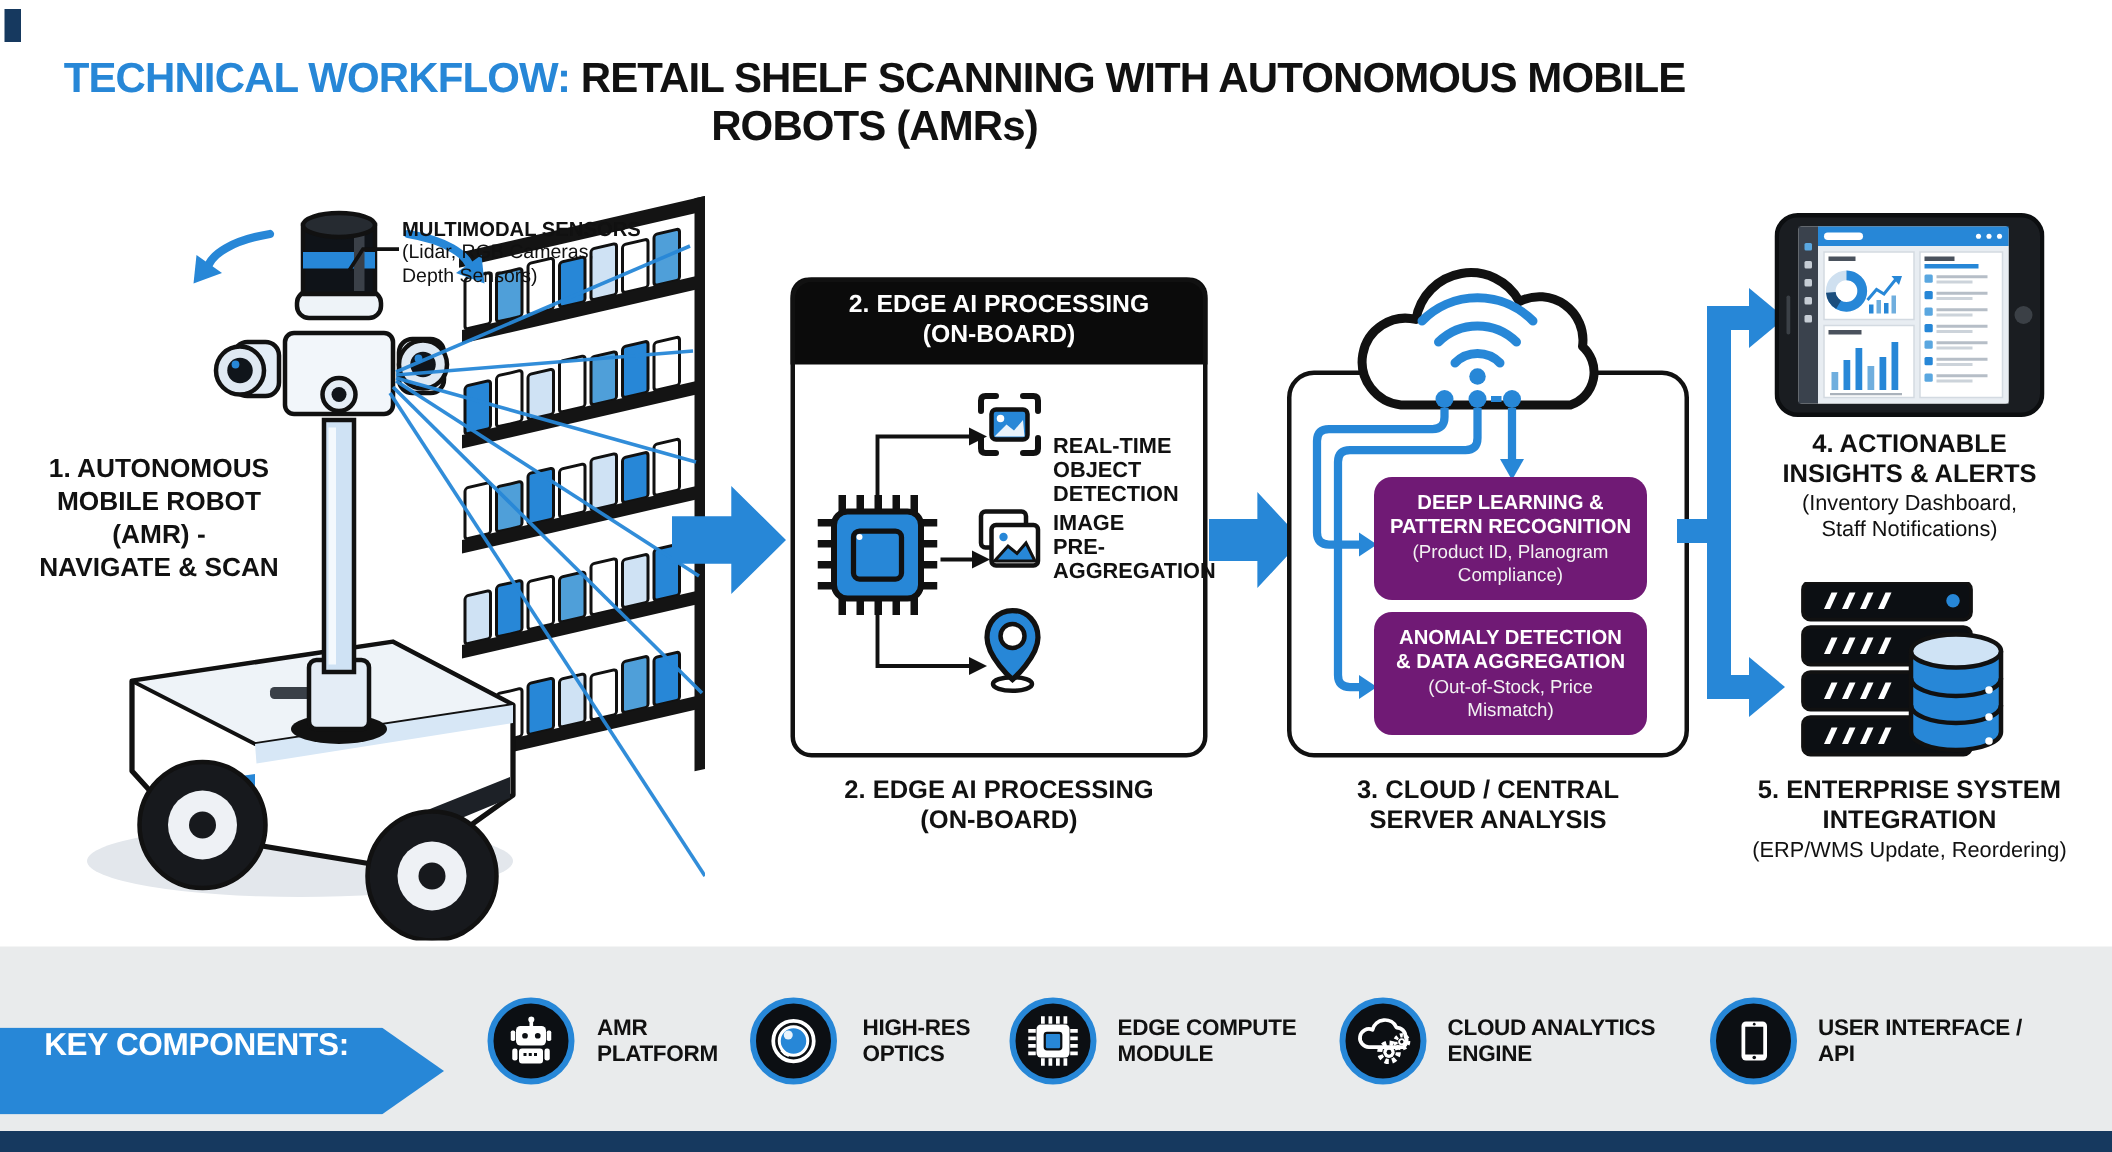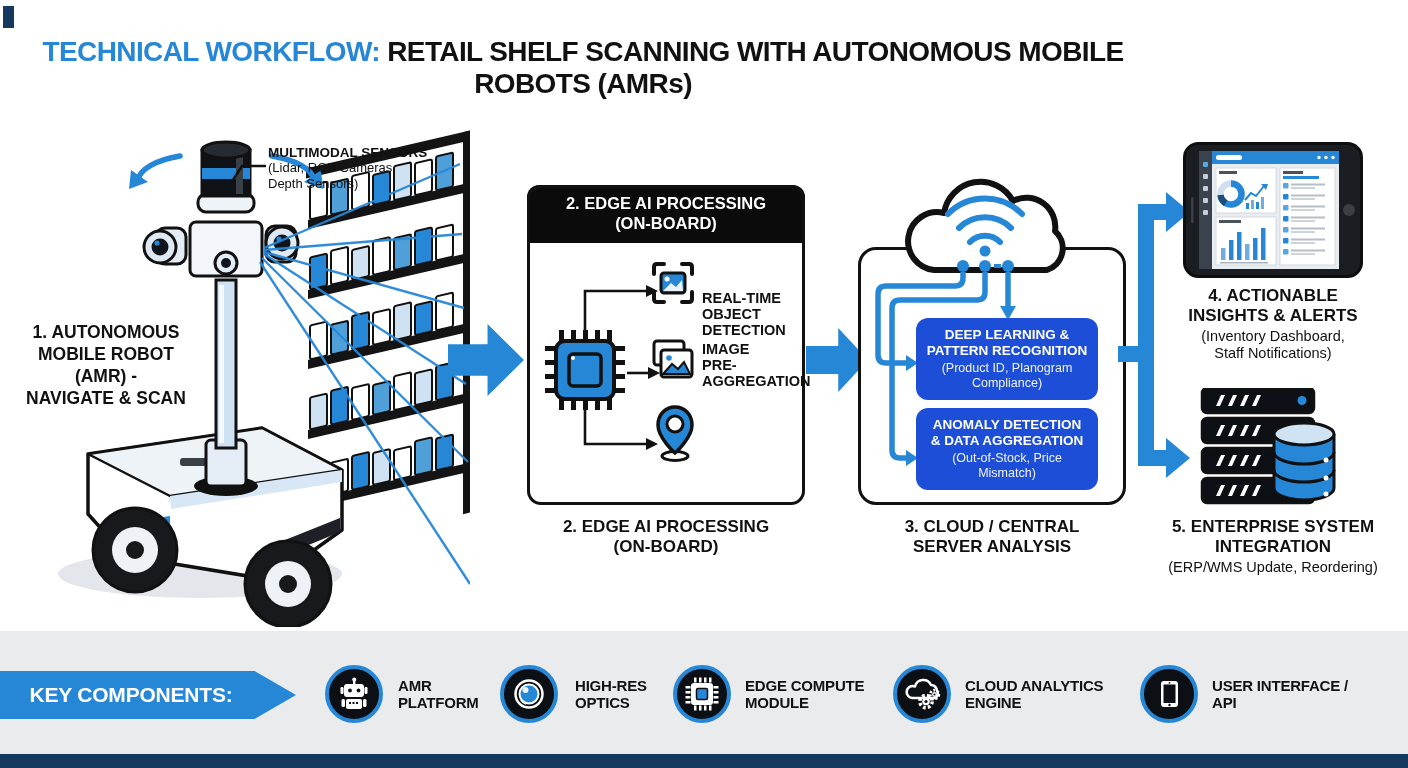--- a/index.html
+++ b/index.html
@@ -17,30 +17,30 @@
   
   .block-arrow{background:#2787D7;clip-path:polygon(0 28%,52% 28%,52% 0%,100% 50%,52% 100%,52% 72%,0 72%);}
   
   #stage2-header{left:527px;top:185px;width:278px;height:58px;background:#0b0b0b;border-radius:12px 12px 0 0;
     display:flex;align-items:center;justify-content:center;color:#fff;font-weight:800;font-size:16.5px;line-height:1.2;text-align:center;}
   #stage2-border{left:527px;top:185px;width:278px;height:320px;border:3.5px solid #111;border-radius:14px;box-sizing:border-box;pointer-events:none;}
   .item-label{font-weight:800;font-size:14.5px;line-height:1.12;}
   .item-sub{font-size:13px;line-height:1.15;font-weight:400;}
   
   #stage3-border{left:858px;top:247px;width:268px;height:258px;border:3.5px solid #111;border-radius:18px;box-sizing:border-box;background:#fff;}
-  .blackbox{width:182px;background:#1d4ed8;border-radius:12px;color:#fff;text-align:center;padding:9px 4px;box-sizing:border-box;}
+  .blackbox{width:182px;background:#701a75;border-radius:12px;color:#fff;text-align:center;padding:9px 4px;box-sizing:border-box;}
   .blackbox .t{font-weight:800;font-size:13.5px;line-height:1.2;}
   .blackbox .s{font-size:12.5px;line-height:1.18;margin-top:2px;color:#f2f2f2;}
   
   #band{left:0;top:631px;width:1408px;height:137px;background:#E9EBEC;}
   #navybar{left:0;top:754px;width:1408px;height:14px;background:#16395F;}
   .corner{width:11px;background:#16395F;}
-  #banner{left:0;top:671px;width:296px;height:48px;background:#2787D7;
+  #banner{left:0;top:685px;width:296px;height:58px;background:#2787D7;
     clip-path:polygon(0 0,86% 0,100% 50%,86% 100%,0 100%);
-    display:flex;align-items:center;justify-content:center;padding-right:34px;box-sizing:border-box;
+    display:flex;align-items:flex-start;justify-content:center;padding-right:34px;box-sizing:border-box;
     color:#fff;font-weight:800;font-size:21px;letter-spacing:-0.2px;}
   .kc-circle{width:58px;height:58px;border-radius:50%;background:#0c0f13;border:4px solid #2787D7;
     box-sizing:border-box;display:flex;align-items:center;justify-content:center;}
   .kc-label{font-weight:800;font-size:15px;line-height:1.15;letter-spacing:-0.2px;}
   svg{display:block;}
 </style>
 </head>
 <body>
 
 <div id="page">
@@ -174,21 +174,21 @@
       <line x1="230" y1="140" x2="440" y2="462"></line>
     </g>
   </svg>
 
   <div class="abs" style="left:268px;top:145px;width:180px;">
     <div style="font-weight:800;font-size:13.5px;">MULTIMODAL SENSORS</div>
     <div class="pre" style="font-size:13px;line-height:1.2;">(Lidar, RGB Cameras,
 Depth Sensors)</div>
   </div>
 
-  <div class="abs ctr pre" style="left:8px;top:301px;width:196px;font-weight:800;font-size:17.5px;line-height:1.26;margin-top:20px;">1. AUTONOMOUS
+  <div class="abs ctr pre" style="left:8px;top:301px;width:196px;font-weight:800;font-size:17.5px;line-height:1.26;">1. AUTONOMOUS
 MOBILE ROBOT
 (AMR) -
 NAVIGATE &amp; SCAN</div>
 
   <div class="abs block-arrow" style="left:448px;top:324px;width:76px;height:72px;"></div>
   <div class="abs block-arrow" style="left:806px;top:328px;width:62px;height:64px;"></div>
 
   <div class="abs pre" id="stage2-header">2. EDGE AI PROCESSING
 (ON-BOARD)</div>
   <div class="abs" id="stage2-border"></div>

